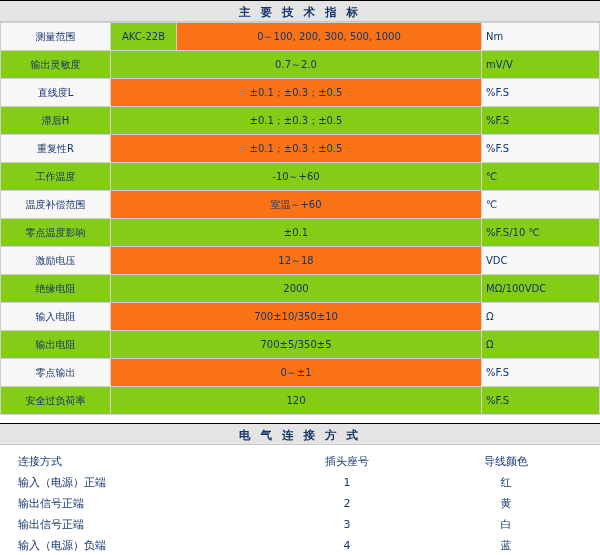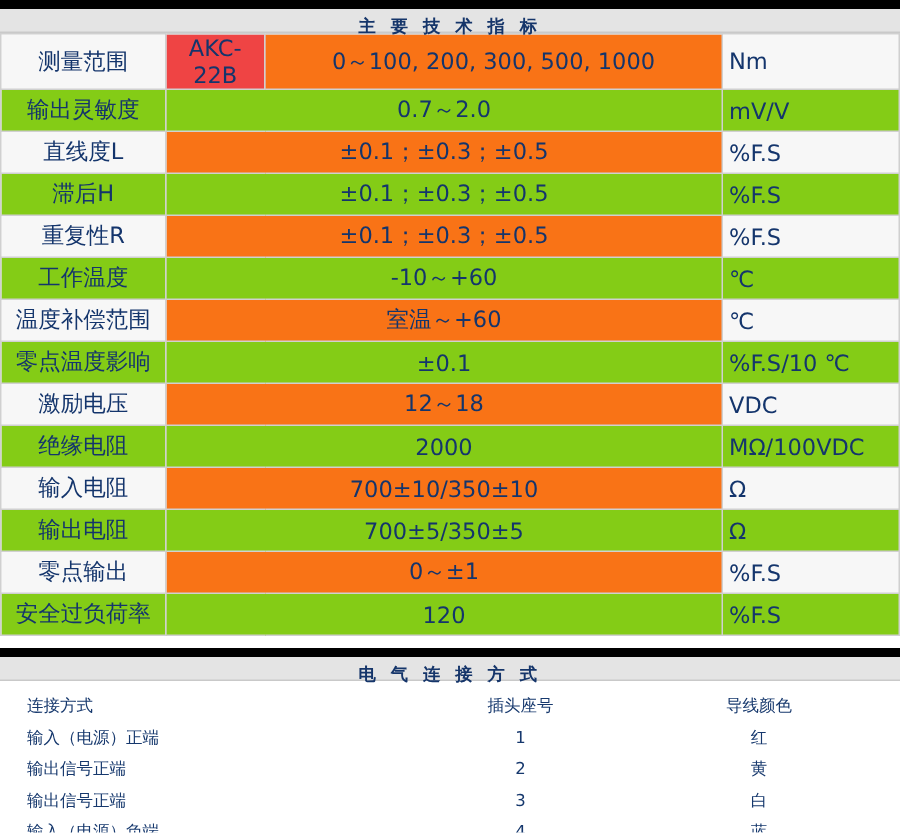--- a/index.html
+++ b/index.html
@@ -18,21 +18,21 @@
   .page {
     width: 600px;
     height: 555px;
     position: relative;
     background: #ffffff;
   }
 
   
   .section-header {
     background: #e4e4e4;
-    border-top: 6px solid #000000;
+    border-top: 1px solid #000000;
     border-bottom: 1px solid #c9c9c9;
     text-align: center;
     font-weight: bold;
     color: #15356a;
     letter-spacing: 3px;
     font-size: 11.5px;
     padding: 4px 0 4px 0;
     box-sizing: border-box;
   }
   #spec-header { height: 22px; line-height: 14px; }
@@ -41,33 +41,33 @@
   
   table.spec {
     width: 600px;
     border-collapse: collapse;
     table-layout: fixed;
   }
   table.spec td {
     border: 1px solid #d0d0d0;
     height: 28px;
     color: #14356c;
-    font-size: 15px;
+    font-size: 10px;
     padding: 0 4px;
     box-sizing: border-box;
   }
   table.spec td.name {
     width: 110px;
     text-align: center;
     background: #f7f7f7;
   }
   table.spec td.model {
     width: 66px;
     text-align: center;
-    background: #ef4444;
+    background: #84cc16;
   }
   table.spec td.value {
     text-align: center;
     background: #f97316;
   }
   table.spec td.unit {
     width: 118px;
     background: #f7f7f7;
     font-family: "DejaVu Sans", "Liberation Sans", sans-serif;
   }

